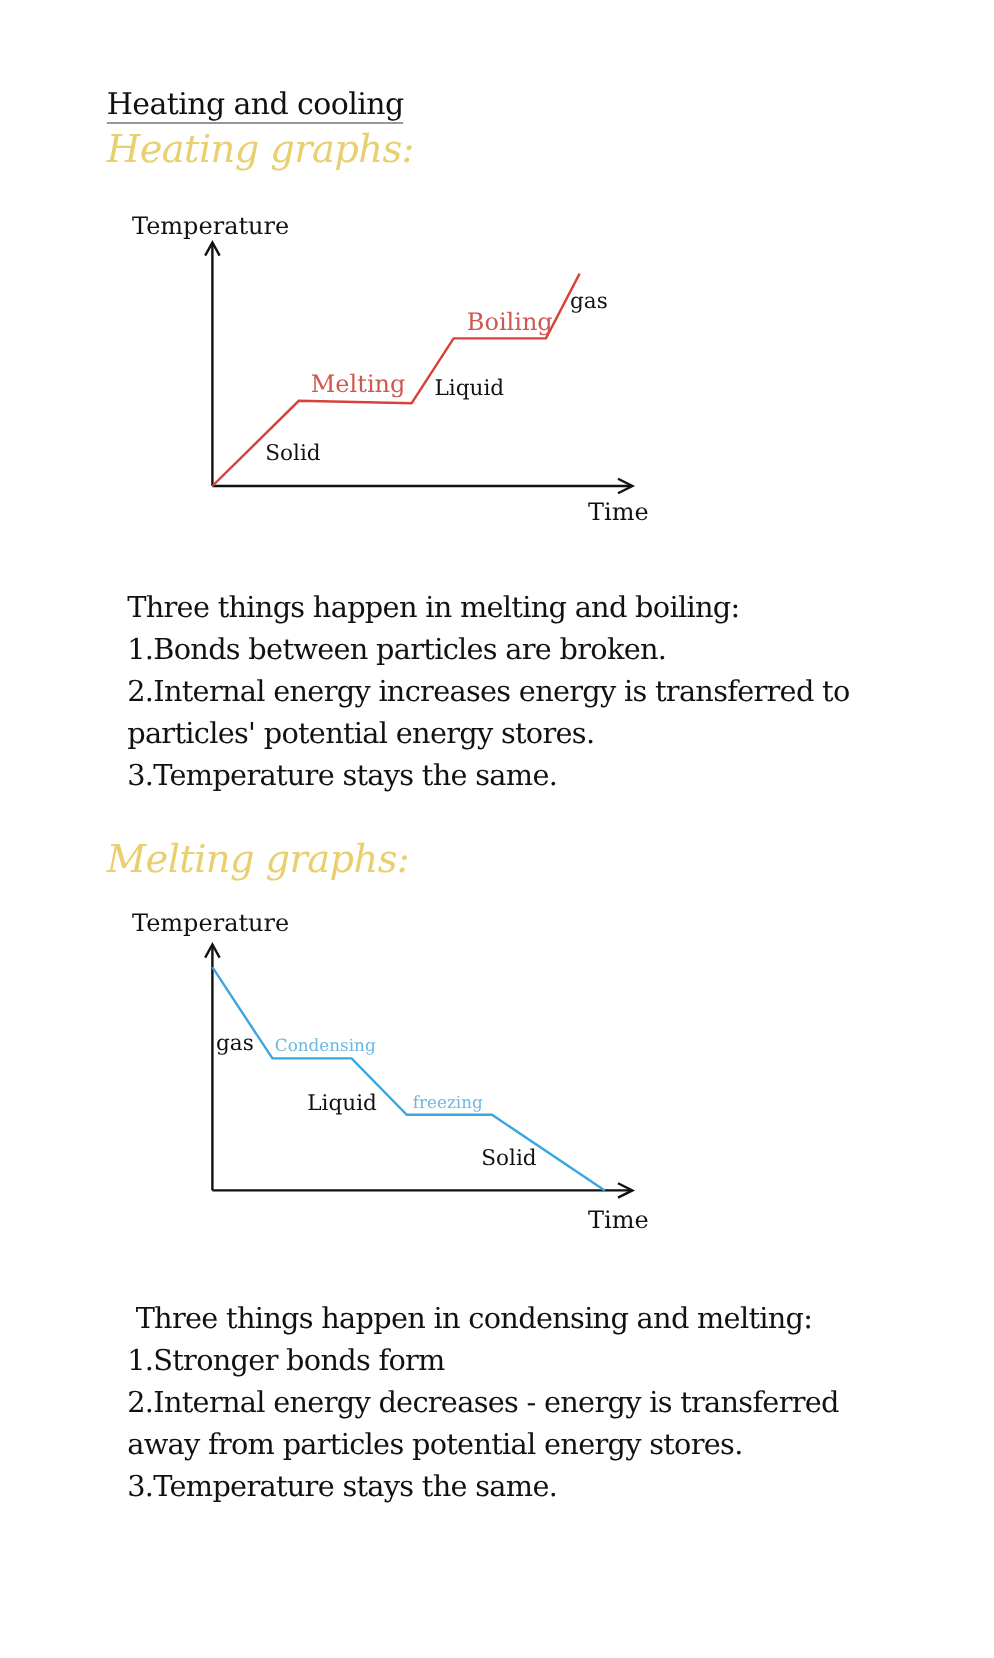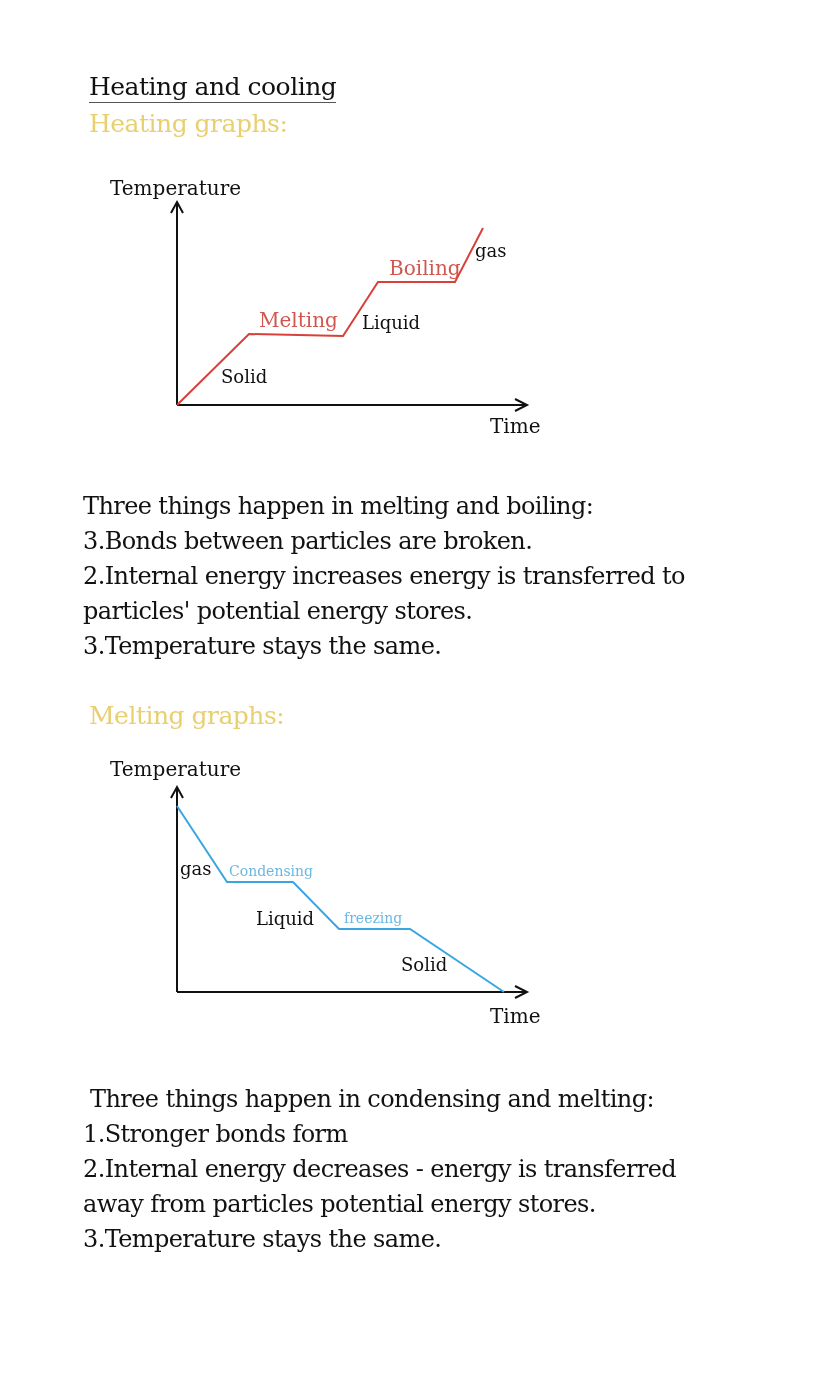--- a/index.html
+++ b/index.html
@@ -1,22 +1,22 @@
 <!DOCTYPE html>
 <html><head>
   <meta charset="utf-8">
   <style>
     html, body { margin: 0; padding: 0; background: #ffffff; }
     body { width: 828px; height: 1382px; position: relative; overflow: hidden;
            font-family: "DejaVu Serif", "Liberation Serif", serif; color: #111; }
     .abs { position: absolute; white-space: nowrap; }
     .title { left: 89px; top: 72px; font-size: 25px; letter-spacing: -0.5px;
              border-bottom: 1.5px solid #555; line-height: 30px; padding-bottom: 0; }
-    .subhead { font-size: 25px; letter-spacing: -0.5px; color: #e8cf70; line-height: 30px; }
-    .para { left: 83px; font-size: 24px; letter-spacing: -0.6px; line-height: 35px; }
+    .subhead { font-size: 32px; letter-spacing: -0.5px; color: #e8cf70; line-height: 30px; font-style: italic; }
+    .para { left: 106px; font-size: 24px; letter-spacing: -0.6px; line-height: 35px; }
     .para div { white-space: nowrap; }
     svg text { font-family: "DejaVu Serif", "Liberation Serif", serif; }
   </style>
 </head>
 <body>
 
 <div class="abs title">Heating and cooling</div>
 <div class="abs subhead" style="left:89px; top:109px;">Heating graphs:</div>
 
 <svg class="abs" style="left:0; top:0;" width="828" height="470">
@@ -31,21 +31,21 @@
   <text x="490" y="433" font-size="20" fill="#111">Time</text>
   <text x="221" y="383" font-size="18" fill="#111">Solid</text>
   <text x="259" y="327" font-size="20" fill="#d0574f">Melting</text>
   <text x="362" y="329" font-size="18" fill="#111">Liquid</text>
   <text x="389" y="275" font-size="20" fill="#d0574f">Boiling</text>
   <text x="475" y="257" font-size="18" fill="#111">gas</text>
 </svg>
 
 <div class="abs para" style="top:489px;">
   <div>Three things happen in melting and boiling:</div>
-  <div>3.Bonds between particles are broken.</div>
+  <div>1.Bonds between particles are broken.</div>
   <div>2.Internal energy increases energy is transferred to</div>
   <div>particles' potential energy stores.</div>
   <div>3.Temperature stays the same.</div>
 </div>
 
 <div class="abs subhead" style="left:89px; top:701px;">Melting graphs:</div>
 
 <svg class="abs" style="left:0; top:0;" width="828" height="1060">
   <g>
     <line x1="177" y1="992" x2="177" y2="788" stroke="#111" stroke-width="2"></line>

